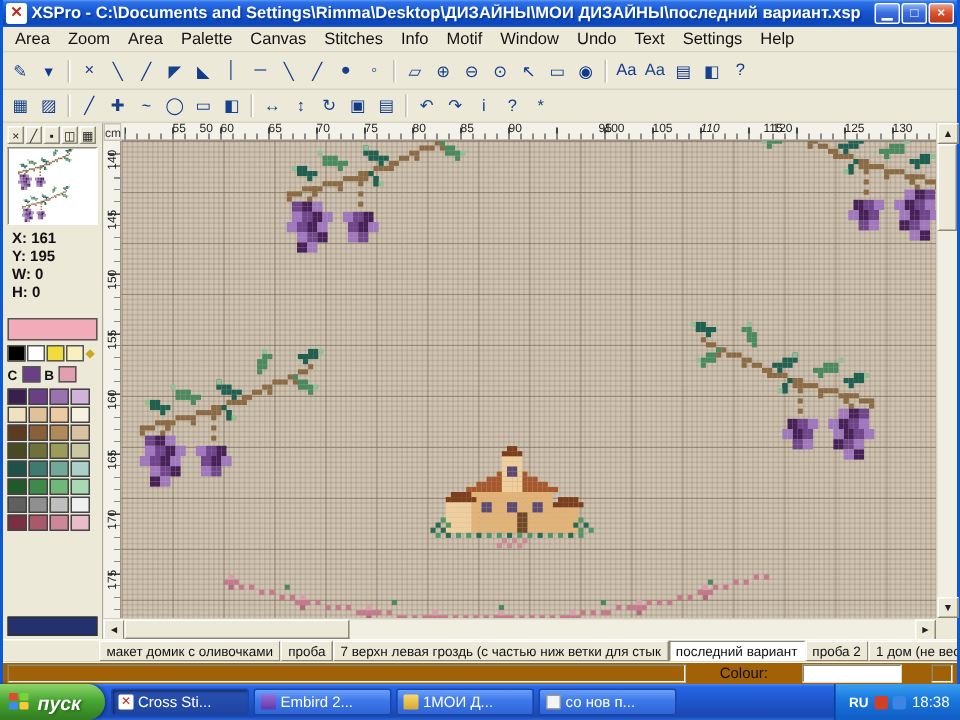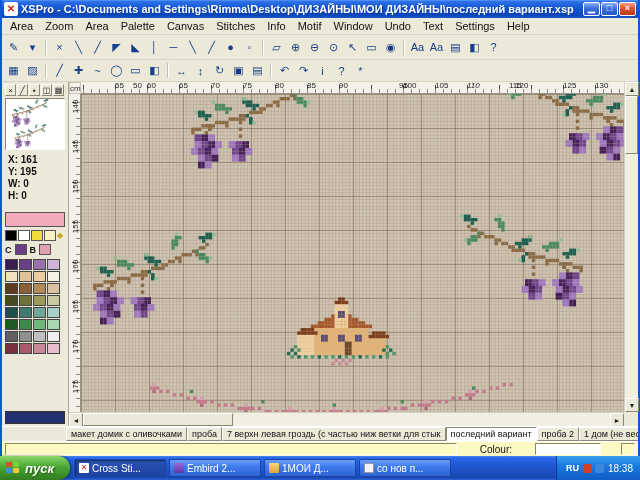--- a/index.html
+++ b/index.html
@@ -55,21 +55,21 @@
 .sbtn{flex:0 0 14px;width:14px;height:14px;background:#ece9d8;border:1px solid;border-color:#fff #8a8775 #8a8775 #fff;font-size:7px;display:flex;align-items:center;justify-content:center;color:#222;}
 .vthumb{flex:0 0 58px;background:#ece9d8;border:1px solid;border-color:#fff #8a8775 #8a8775 #fff;}
 .hthumb{flex:0 0 150px;background:#ece9d8;border:1px solid;border-color:#fff #8a8775 #8a8775 #fff;}
 .track{flex:1;}
 .scorner{grid-row:3;grid-column:3;background:#ece9d8;}
 
 .tabbar{flex:0 0 15px;background:#ece9d8;display:flex;align-items:stretch;padding-left:64px;overflow:hidden;border-top:1px solid #fff;}
 .tab{font-size:9px;padding:1px 4px;border:1px solid;border-color:#fff #8a8775 #8a8775 #fff;white-space:nowrap;background:#ece9d8;line-height:11px;color:#111;}
 .tab.active{background:#fff;border-color:#8a8775 #fff #fff #8a8775;}
 
-.statusbar{flex:0 0 15px;background:#fef9c3;display:flex;align-items:center;gap:20px;padding:1px 3px;border-top:1px solid #fff;}
+.statusbar{flex:0 0 15px;background:#a16207;display:flex;align-items:center;gap:20px;padding:1px 3px;border-top:1px solid #fff;}
 .spanel{border:1px solid;border-color:#8a8775 #fff #fff #8a8775;height:12px;}
 .sfill{flex:1;}
 .colour-label{font-size:10px;padding:0 3px;color:#111;}
 .colour-box{width:66px;background:#fff;}
 .grip{width:14px;}
 
 .taskbar{flex:0 0 24px;background:linear-gradient(180deg,#4a8af2 0%,#2766e6 8%,#1f55cc 50%,#1848b0 90%,#2c64d8 100%);display:flex;align-items:center;}
 .startbtn{height:24px;padding:0 16px 0 6px;background:linear-gradient(180deg,#8ed66a 0%,#4aa834 45%,#338022 95%);border-radius:0 12px 12px 0;display:flex;align-items:center;gap:4px;color:#fff;font-weight:bold;font-style:italic;font-size:13px;text-shadow:1px 1px 2px #1e5a10;box-shadow:1px 0 3px rgba(0,0,0,.45);}
 .flag{width:15px;height:13px;display:grid;grid-template-columns:6px 6px;grid-template-rows:5px 5px;gap:1px;}
 .flag i{border-radius:1px;display:block;}

